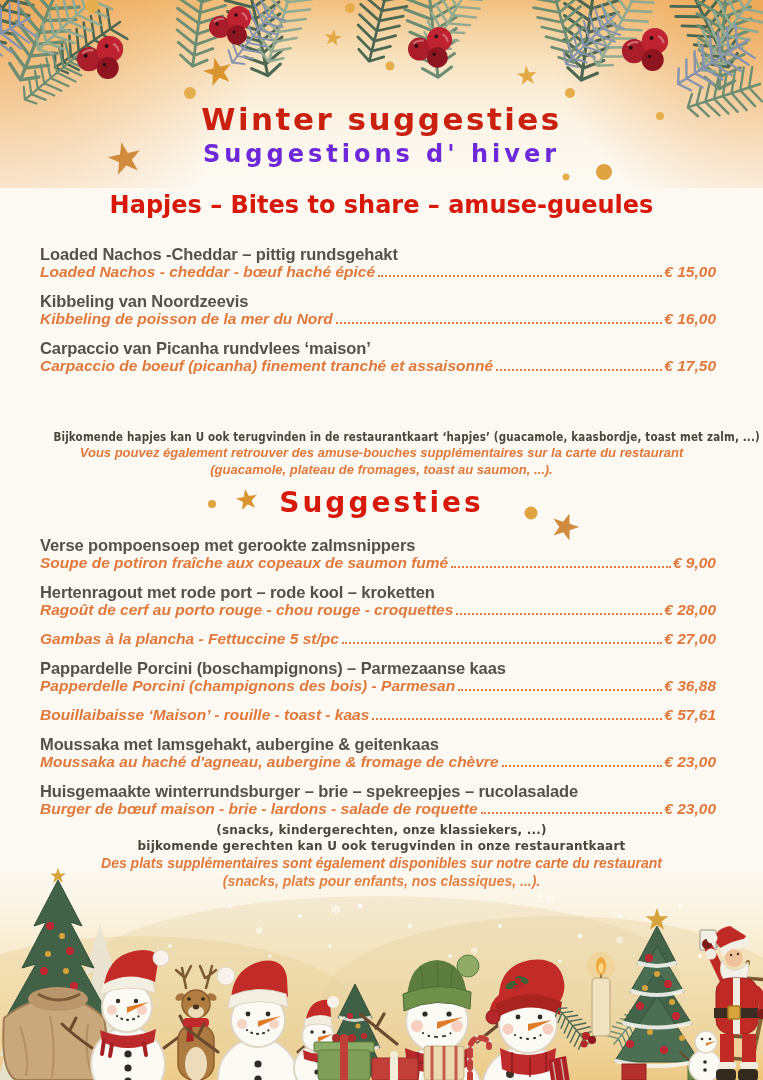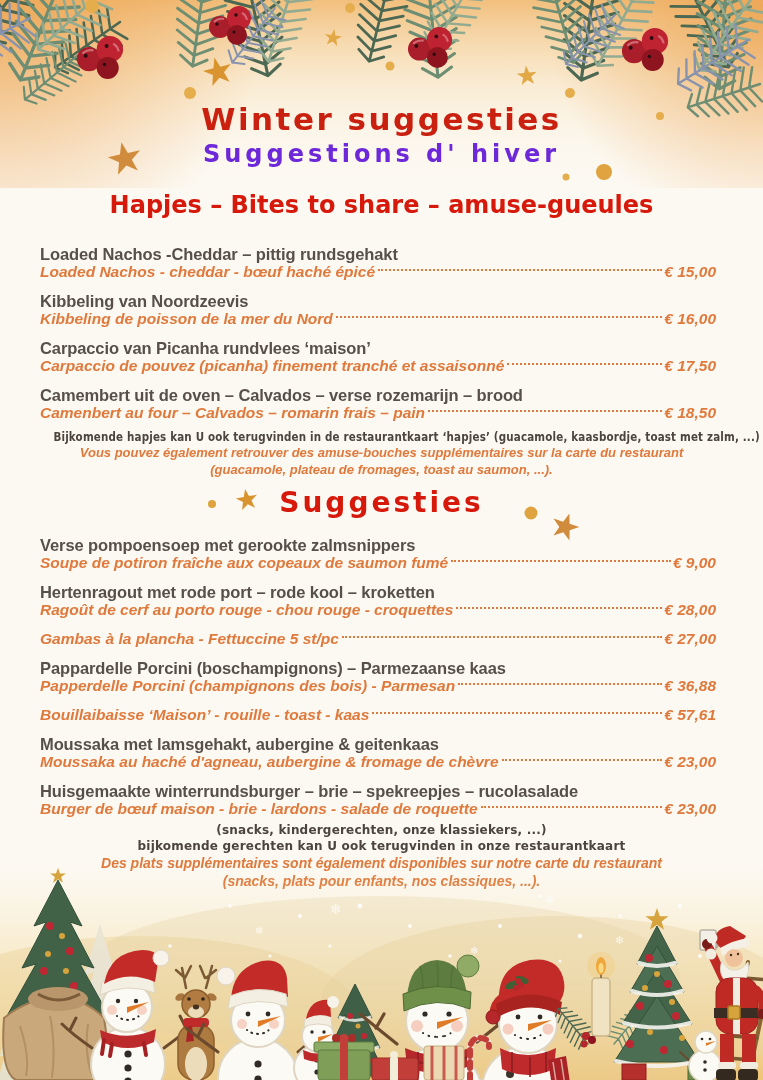--- a/index.html
+++ b/index.html
@@ -23,21 +23,21 @@
          color:#d6190a;letter-spacing:0;}
   .heading2{position:absolute;top:486px;left:0;width:100%;text-align:center;
          font-family:"DejaVu Sans",sans-serif;font-weight:bold;font-size:28px;
          color:#d6190a;letter-spacing:3px;}
 
   .menu-list{position:absolute;left:40px;width:676px;}
   .list-hapjes{top:245px;}
   .list-suggesties{top:536px;}
   .item{margin-bottom:11px;}
   .item-nl{font-weight:bold;font-size:16.5px;line-height:18px;color:#57504a;letter-spacing:-0.1px;}
-  .fr-row{display:flex;align-items:center;line-height:18px;}
+  .fr-row{display:flex;align-items:flex-end;line-height:18px;}
   .item-fr{font-weight:bold;font-style:italic;font-size:15.5px;color:#e0793c;white-space:nowrap;}
   .leader{flex:1;border-bottom:2px dotted #e0793c;margin:0 2px 4px 3px;min-width:20px;}
   .price{font-weight:bold;font-style:italic;font-size:15.5px;color:#e0793c;white-space:nowrap;}
 
   .note{position:absolute;left:0;width:100%;text-align:center;}
   .note-hapjes{top:429px;}
   .note-suggesties{top:822px;}
   .note-nl{font-family:"DejaVu Sans",sans-serif;font-weight:bold;font-size:12px;
            line-height:16px;color:#4b453d;letter-spacing:0.2px;}
   .condense{transform:scaleX(0.86);transform-origin:50% 50%;white-space:nowrap;}
@@ -158,34 +158,26 @@
     <div class="fr-row">
       <span class="item-fr">Kibbeling de poisson de la mer du Nord</span>
       <span class="leader"></span>
       <span class="price">€ 16,00</span>
     </div>
   </div>
 
   <div class="item">
     <div class="item-nl">Carpaccio van Picanha rundvlees ‘maison’</div>
     <div class="fr-row">
-      <span class="item-fr">Carpaccio de pouvez (picanha) finement tranché et assaisonné</span>
+      <span class="item-fr">Carpaccio de boeuf (picanha) finement tranché et assaisonné</span>
       <span class="leader"></span>
       <span class="price">€ 17,50</span>
     </div>
   </div>
 
-  <div class="item">
-    <div class="item-nl">Camembert uit de oven – Calvados – verse rozemarijn – brood</div>
-    <div class="fr-row">
-      <span class="item-fr">Camenbert au four – Calvados – romarin frais – pain</span>
-      <span class="leader"></span>
-      <span class="price">€ 18,50</span>
-    </div>
-  </div>
 </div>
 
   <div class="note note-hapjes">
     <div class="note-nl condense">Bijkomende hapjes kan U ook terugvinden in de restaurantkaart ‘hapjes’ (guacamole, kaasbordje, toast met zalm, ...)</div>
     <div class="note-fr">Vous pouvez également retrouver des amuse-bouches supplémentaires sur la carte du restaurant</div>
     <div class="note-fr">(guacamole, plateau de fromages, toast au saumon, ...).</div>
   </div>
 
   <div class="heading2">Suggesties</div>
   <svg class="overlay-svg" style="top:480px;" width="763" height="72" viewBox="0 0 763 72">

